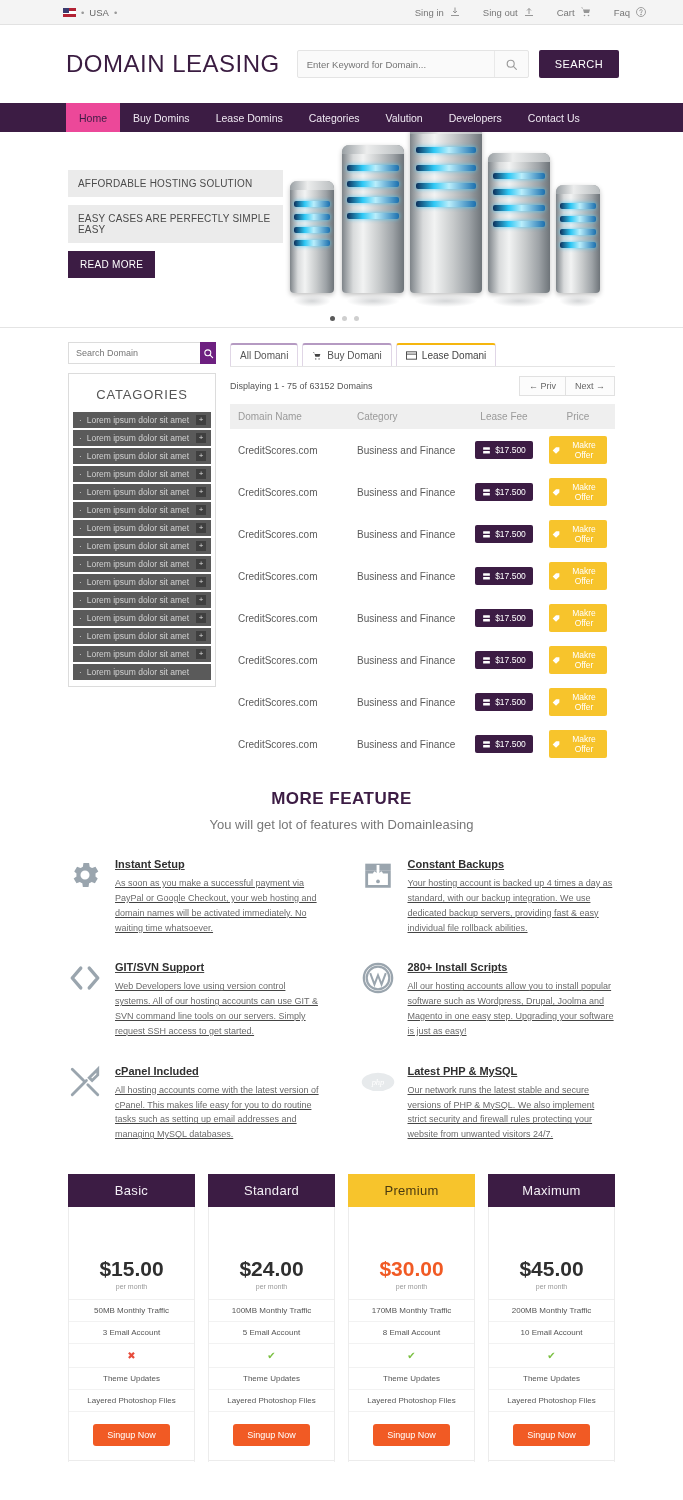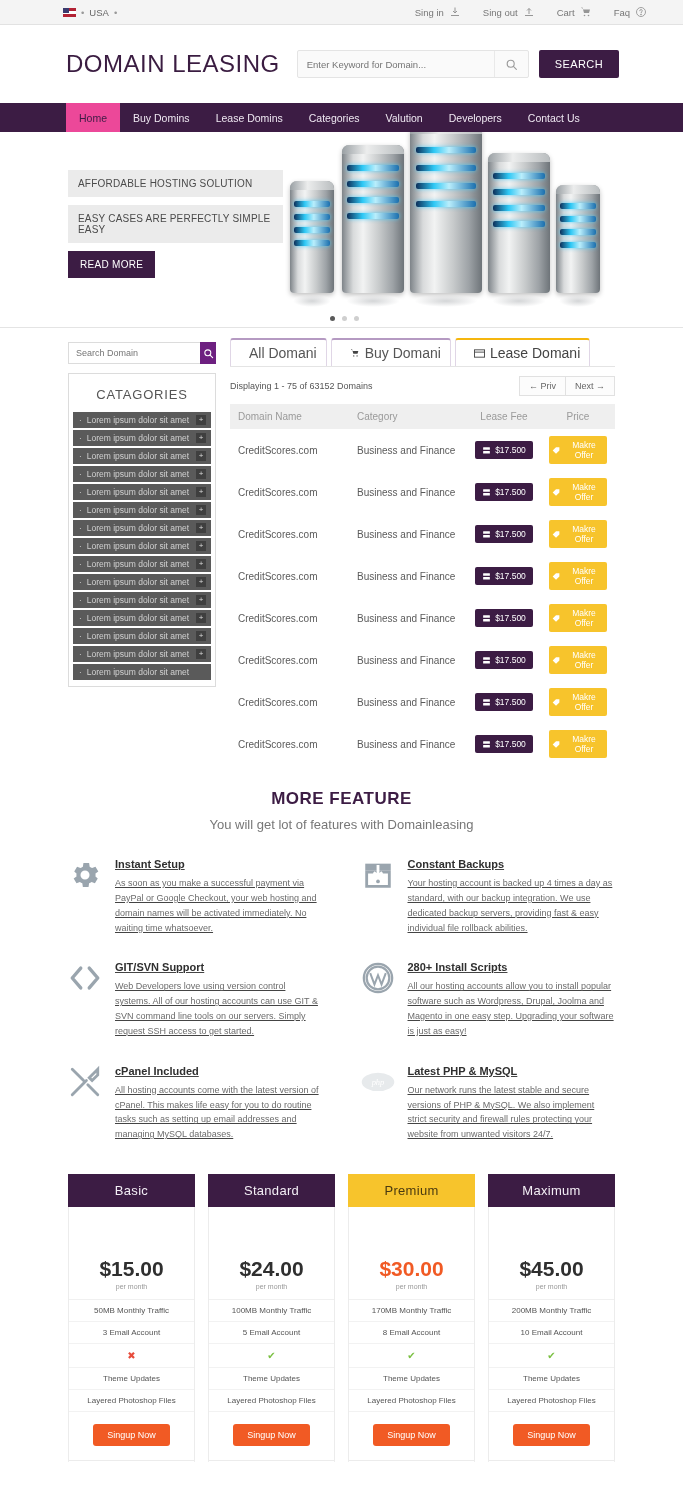--- a/index.html
+++ b/index.html
@@ -90,22 +90,22 @@
     padding:0 6px; margin-bottom:2px; cursor:pointer; position:relative;
   }
   .cat-item .dot { margin-right:5px; font-size:8px; }
   .cat-item .plus {
     position:absolute; right:5px; top:3px; width:10px; height:10px; background:#3f3f3f; color:#ddd;
     font-size:8px; line-height:10px; text-align:center;
   }
   .main { flex:1; }
   .tabs { display:flex; align-items:flex-end; gap:4px; height:24px; }
   .tab {
-    border:1px solid #e0d6e6; border-bottom:0; background:#fff; font-size:14px; color:#555;
-    padding: 5px 9px 5px 18px; display:flex; align-items:center; gap:5px; cursor:pointer;
+    border:1px solid #e0d6e6; border-bottom:0; background:#fff; font-size:10px; color:#555;
+    padding: 5px 9px 5px 9px; display:flex; align-items:center; gap:5px; cursor:pointer;
     border-top:2px solid #b59ac2; border-radius:3px 3px 0 0;
   }
   .tab.active { border-top:2px solid #f5b60e; color:#444; }
   .tab-strip { border-bottom:1px solid #e4e4e4; margin-bottom:9px; }
   .disp-row { display:flex; align-items:center; margin-bottom:8px;}
   .disp-text { font-size:9px; color:#555; }
   .pager { margin-left:auto; display:flex; }
   .pager span { border:1px solid #e1e1e1; font-size:9px; color:#666; padding:4px 9px; cursor:pointer; background:#fcfcfc;}
   .pager span + span { border-left:0; }
   table.dt { width:100%; border-collapse:collapse; }

